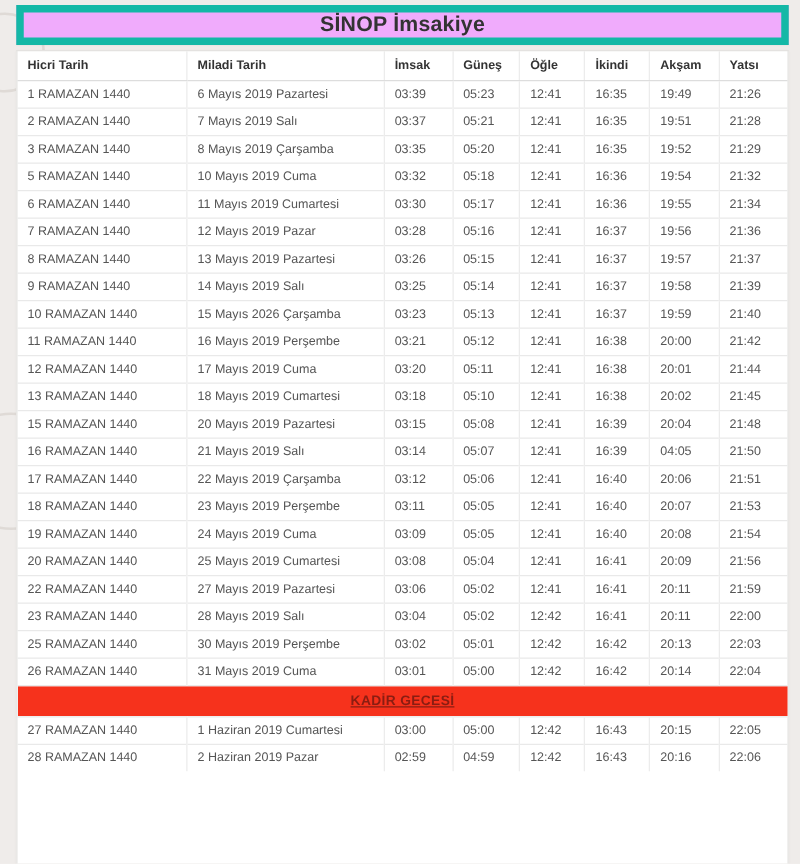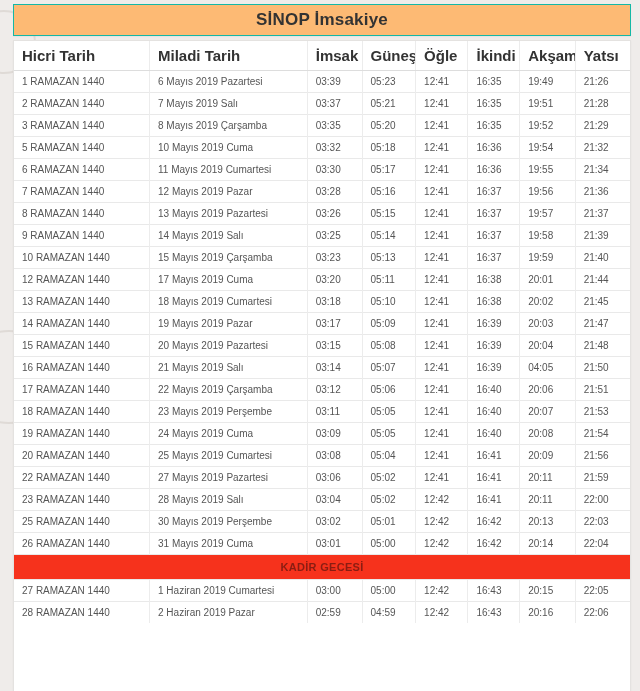--- a/index.html
+++ b/index.html
@@ -21,22 +21,22 @@
   }
   .bg-watermark::before { width: 60px; height: 60px; left: 0px; top: 10px; }
   .bg-watermark::after  { width: 90px; height: 90px; left: -10px; top: 330px; }
 
   .panel {
     position: absolute;
     top: 4px; left: 13px; width: 618px; bottom: 0;
     background: transparent;
   }
   .title-box {
-    background: #fdba74;
-    border: 1px solid #14b8a6;
+    background: #f0abfc;
+    border: 6px solid #14b8a6;
     height: 32px;
     display: flex; align-items: center; justify-content: center;
     font-size: 17px; font-weight: bold; color: #333333;
     letter-spacing: 0.2px;
     box-shadow: 0 1px 1px rgba(0,0,0,0.03);
   }
   .table-wrap {
     margin-top: 4px;
     background: #ffffff;
     border: 1px solid #e4e2e0;
@@ -59,36 +59,37 @@
   col.c7 { width: 8.9%; }
   th, td {
     text-align: left;
     padding: 5px 4px 5px 8px;
     border-left: 1px solid #ececec;
     white-space: nowrap;
     overflow: hidden;
   }
   th:first-child, td:first-child { border-left: none; }
   thead th {
-    font-size: 15px; font-weight: bold; color: #333333;
+    font-size: 10px; font-weight: bold; color: #333333;
     border-bottom: 1px solid #dddddd;
     padding-top: 6px; padding-bottom: 6px;
   }
   tbody td {
     font-size: 10px; color: #555555;
     border-top: 1px solid #e9e9e9;
   }
   tbody tr:first-child td { border-top: none; }
   tr.banner-row td {
     text-align: center;
     font-size: 11px;
     font-weight: bold;
     padding: 6px 0;
     border-left: none;
     letter-spacing: 0.3px;
+    text-decoration: underline;
   }
 </style>
 </head>
 <body>
 
 <div class="bg-watermark"></div>
 
 <div class="panel">
   <div class="title-box">SİNOP İmsakiye</div>
 
@@ -192,27 +193,37 @@
             <td>14 Mayıs 2019 Salı</td>
             <td>03:25</td>
             <td>05:14</td>
             <td>12:41</td>
             <td>16:37</td>
             <td>19:58</td>
             <td>21:39</td>
           </tr>
           <tr>
             <td>10 RAMAZAN 1440</td>
-            <td>15 Mayıs 2019 Çarşamba</td>
+            <td>15 Mayıs 2026 Çarşamba</td>
             <td>03:23</td>
             <td>05:13</td>
             <td>12:41</td>
             <td>16:37</td>
             <td>19:59</td>
             <td>21:40</td>
+          </tr>
+          <tr>
+            <td>11 RAMAZAN 1440</td>
+            <td>16 Mayıs 2019 Perşembe</td>
+            <td>03:21</td>
+            <td>05:12</td>
+            <td>12:41</td>
+            <td>16:38</td>
+            <td>20:00</td>
+            <td>21:42</td>
           </tr>
           <tr>
             <td>12 RAMAZAN 1440</td>
             <td>17 Mayıs 2019 Cuma</td>
             <td>03:20</td>
             <td>05:11</td>
             <td>12:41</td>
             <td>16:38</td>
             <td>20:01</td>
             <td>21:44</td>
@@ -221,30 +232,20 @@
             <td>13 RAMAZAN 1440</td>
             <td>18 Mayıs 2019 Cumartesi</td>
             <td>03:18</td>
             <td>05:10</td>
             <td>12:41</td>
             <td>16:38</td>
             <td>20:02</td>
             <td>21:45</td>
           </tr>
           <tr>
-            <td>14 RAMAZAN 1440</td>
-            <td>19 Mayıs 2019 Pazar</td>
-            <td>03:17</td>
-            <td>05:09</td>
-            <td>12:41</td>
-            <td>16:39</td>
-            <td>20:03</td>
-            <td>21:47</td>
-          </tr>
-          <tr>
             <td>15 RAMAZAN 1440</td>
             <td>20 Mayıs 2019 Pazartesi</td>
             <td>03:15</td>
             <td>05:08</td>
             <td>12:41</td>
             <td>16:39</td>
             <td>20:04</td>
             <td>21:48</td>
           </tr>
           <tr>

